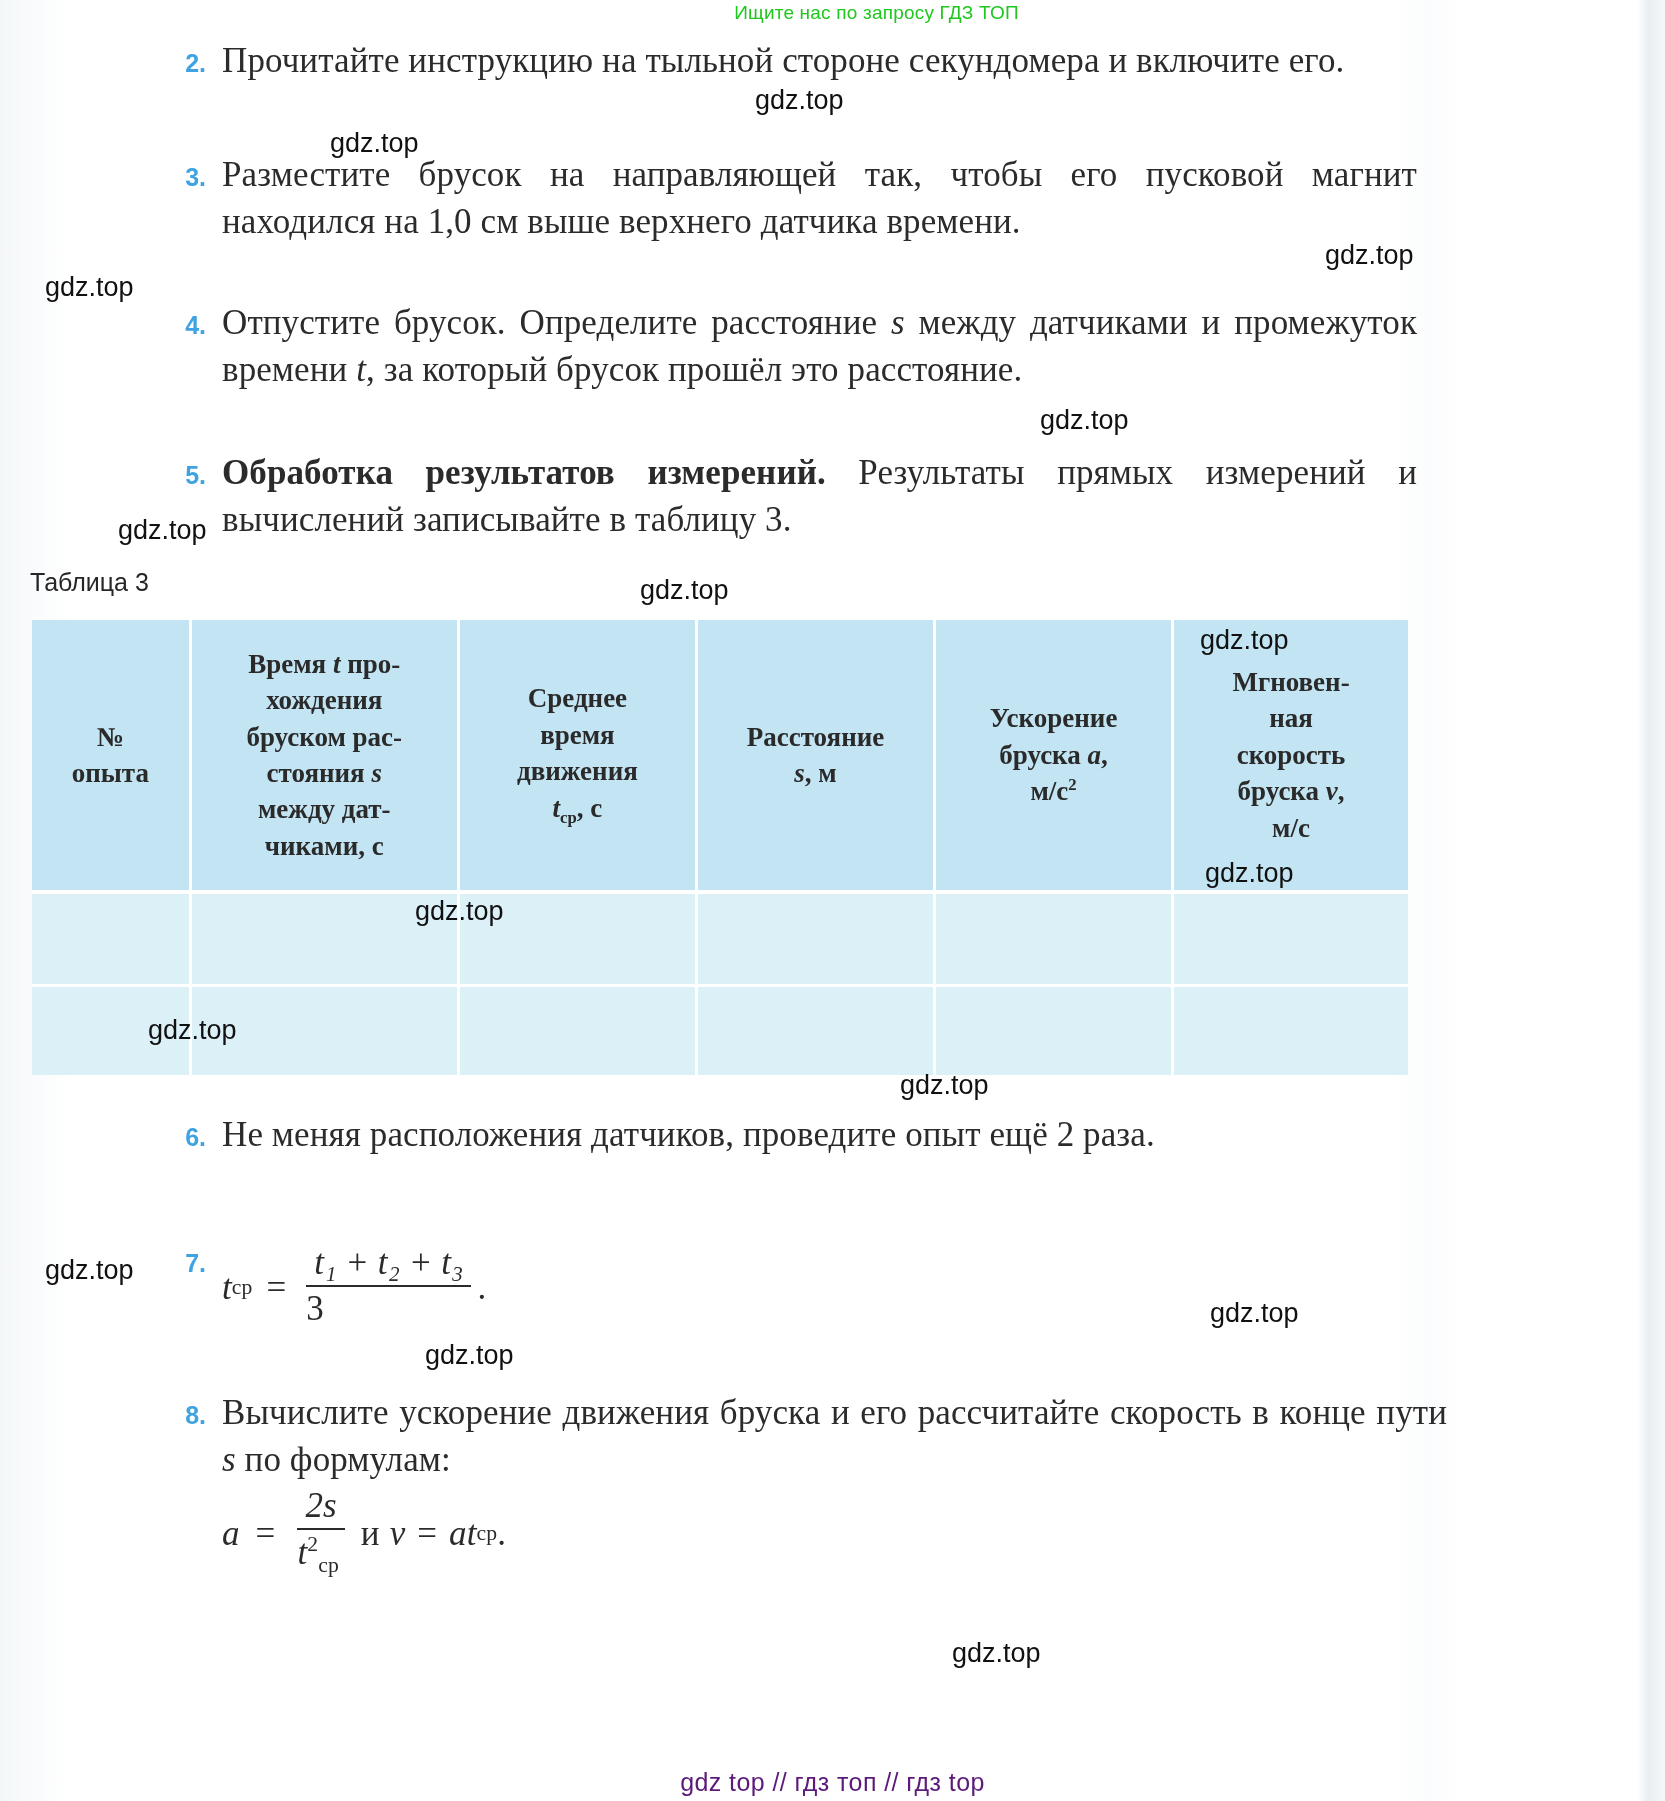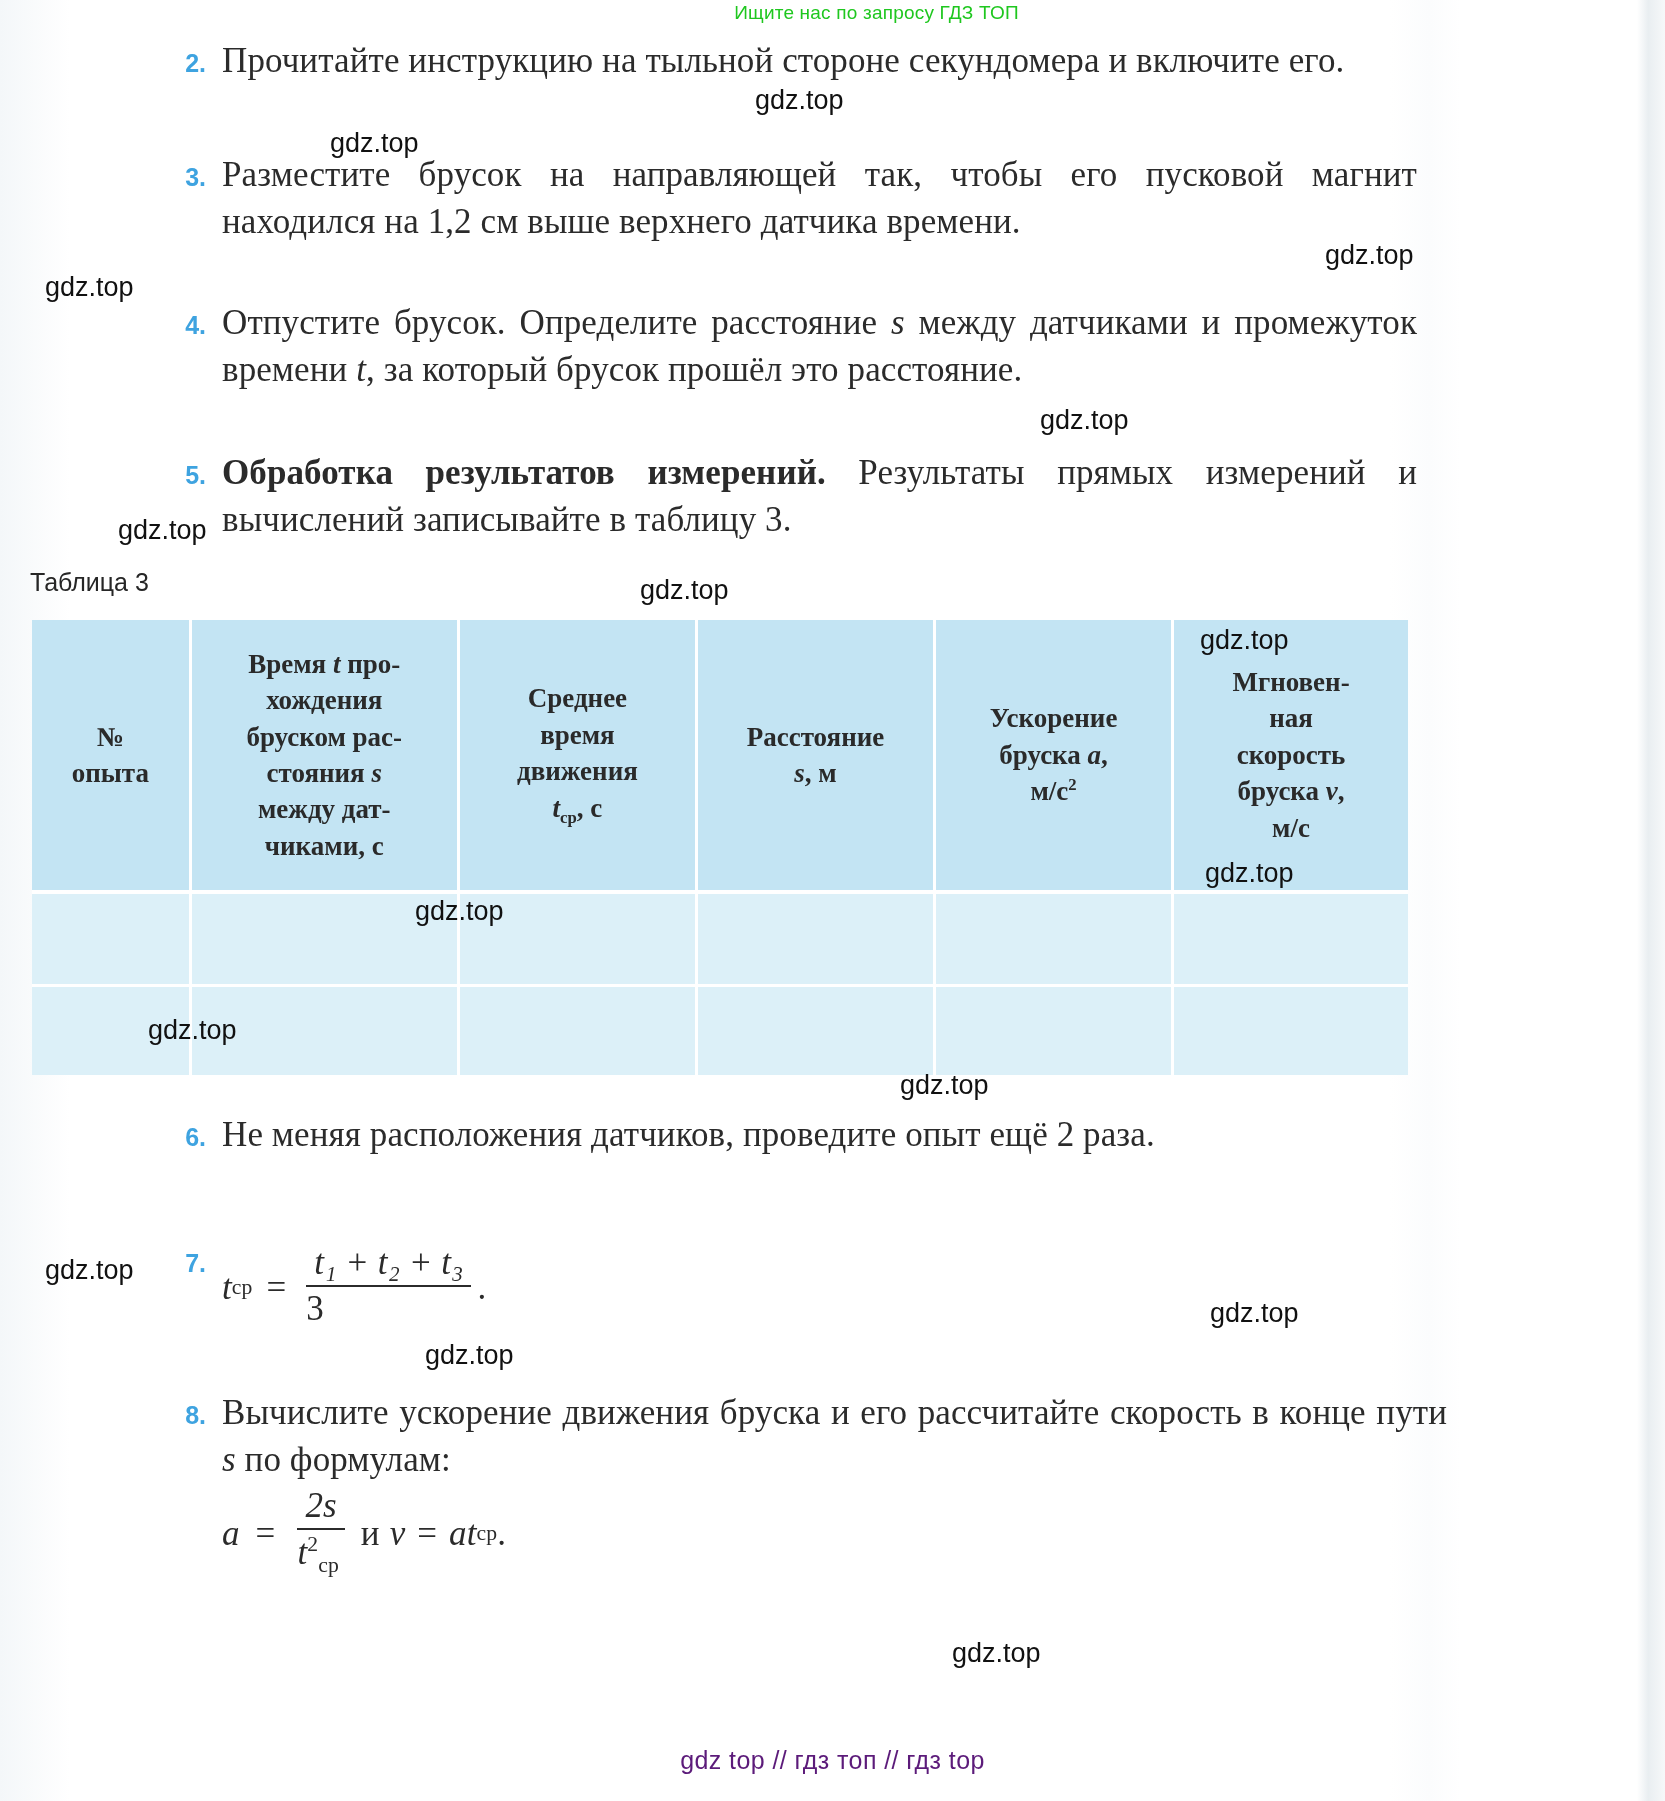--- a/index.html
+++ b/index.html
@@ -169,21 +169,21 @@
     font-family: "Liberation Sans", sans-serif;
     font-size: 27px;
     color: #111111;
     white-space: nowrap;
     pointer-events: none;
   }
 
   
   .footer {
     position: absolute;
-    bottom: 26px; left: 0;
+    bottom: 4px; left: 0;
     width: 100%;
     text-align: center;
     font-family: "Liberation Sans", sans-serif;
     font-size: 25px;
     color: #5c1b7a;
     letter-spacing: .4px;
     margin-top: 16px;
   }
 </style>
 </head>
@@ -196,21 +196,21 @@
 
 <div class="content">
 
   <div class="item" style="left:160px; top:38px; width:1260px;">
     <div class="num">2.</div>
     <div class="body-text" style="width:1195px;">Прочитайте инструкцию на тыльной стороне секундомера и включите его.</div>
   </div>
 
   <div class="item" style="left:160px; top:152px; width:1260px;">
     <div class="num">3.</div>
-    <div class="body-text" style="width:1195px;">Разместите брусок на направляющей так, чтобы его пусковой магнит находился на 1,2 см выше верхнего датчика времени.</div>
+    <div class="body-text" style="width:1195px;">Разместите брусок на направляющей так, чтобы его пусковой магнит находился на 1,0 см выше верхнего датчика времени.</div>
   </div>
 
   <div class="item" style="left:160px; top:300px; width:1260px;">
     <div class="num">4.</div>
     <div class="body-text" style="width:1195px;">
       <span>Отпустите брусок. Определите расстояние </span><span class="ital">s</span><span> между датчиками и промежуток времени </span><span class="ital">t</span><span>, за который брусок прошёл это расстояние.</span>
     </div>
   </div>
 
   <div class="item" style="left:160px; top:450px; width:1260px;">

